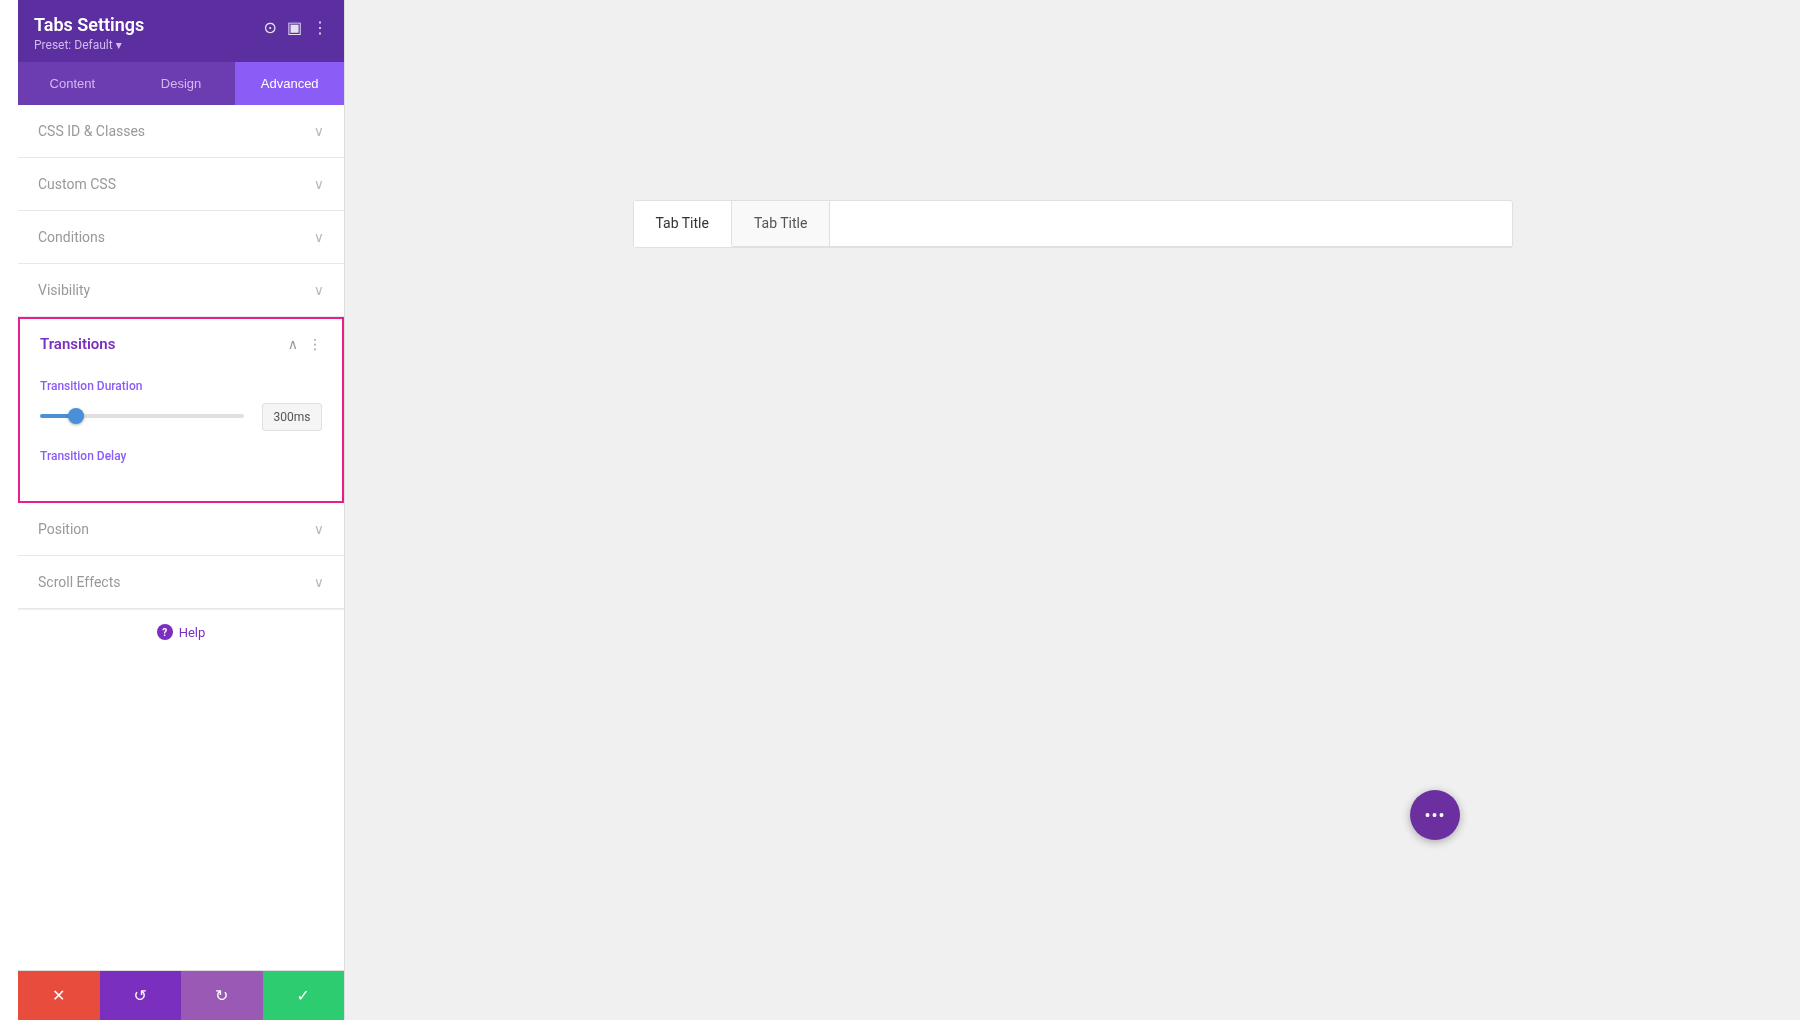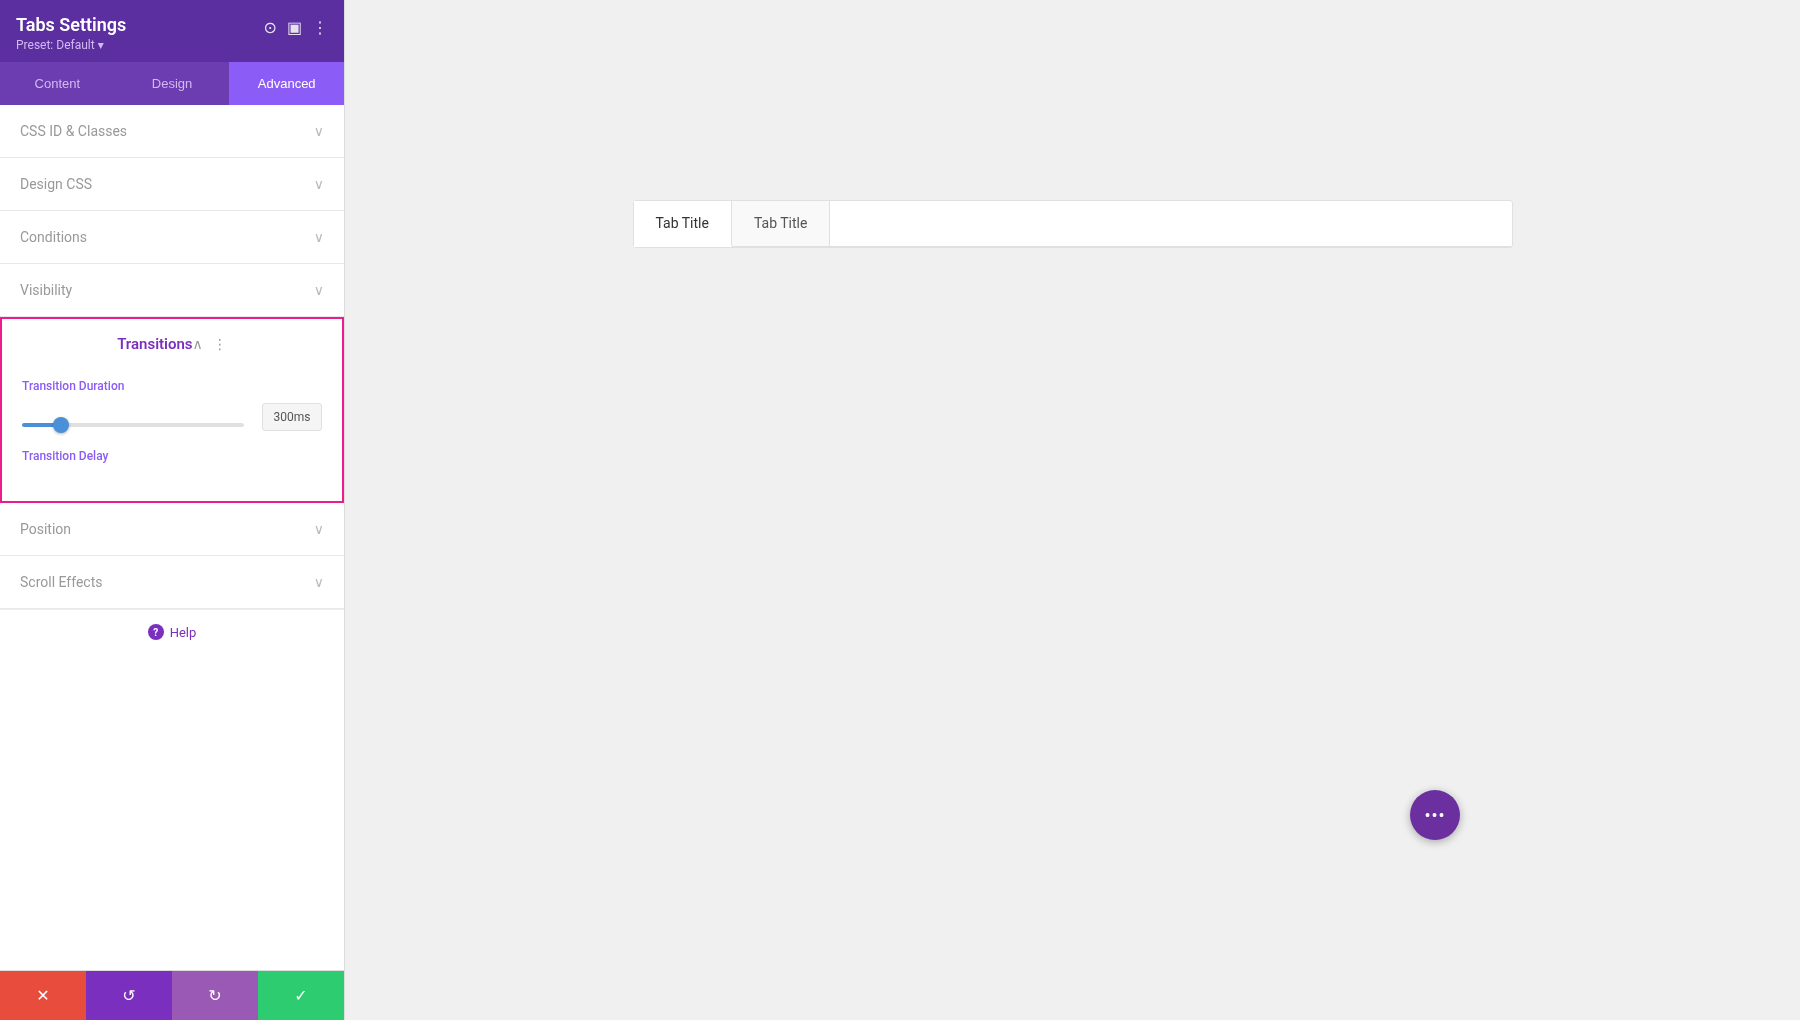--- a/index.html
+++ b/index.html
@@ -15,20 +15,21 @@
     
     .sidebar {
       width: 345px;
       min-width: 345px;
       background: #fff;
       display: flex;
       flex-direction: column;
       border-right: 1px solid #ddd;
       position: relative;
       height: 1020px;
+      padding-left: 18px;
     }
 
     .sidebar-header {
       background: #5b2fa0;
       padding: 14px 16px 10px;
       display: flex;
       align-items: flex-start;
       justify-content: space-between;
     }
 
@@ -122,21 +123,21 @@
     
     .transitions-section {
       border: 2px solid #e91e8c;
       margin: 0;
       background: #fff;
     }
 
     .transitions-header {
       display: flex;
       align-items: center;
-      justify-content: center;
+      justify-content: space-between;
       padding: 16px 20px;
       cursor: pointer;
     }
 
     .transitions-header .title {
       color: #7b2fbe;
       font-size: 15px;
       font-weight: 600;
     }
 
@@ -167,21 +168,21 @@
 
     .field-label {
       font-size: 12px;
       color: #8b5cf6;
       margin-bottom: 10px;
       font-weight: 500;
     }
 
     .slider-row {
       display: flex;
-      align-items: flex-end;
+      align-items: flex-start;
       gap: 18px;
     }
 
     .slider-wrap {
       flex: 1;
       position: relative;
     }
 
     input[type="range"] {
       -webkit-appearance: none;
@@ -400,21 +401,21 @@
 
     <div class="accordion-section">
       <div class="accordion-header">
         <span class="label">CSS ID &amp; Classes</span>
         <span class="chevron">∨</span>
       </div>
     </div>
 
     <div class="accordion-section">
       <div class="accordion-header">
-        <span class="label">Design CSS</span>
+        <span class="label">Custom CSS</span>
         <span class="chevron">∨</span>
       </div>
     </div>
 
     <div class="accordion-section">
       <div class="accordion-header">
         <span class="label">Conditions</span>
         <span class="chevron">∨</span>
       </div>
     </div>

